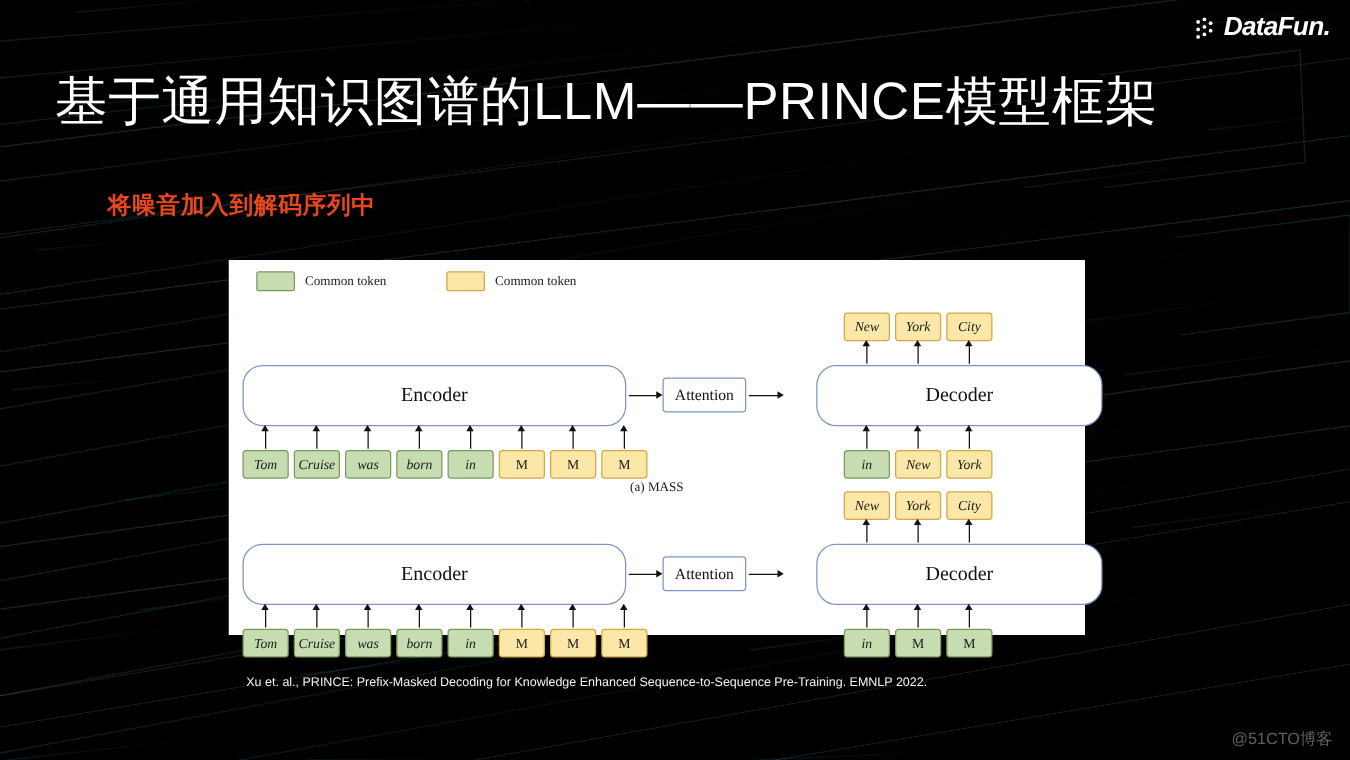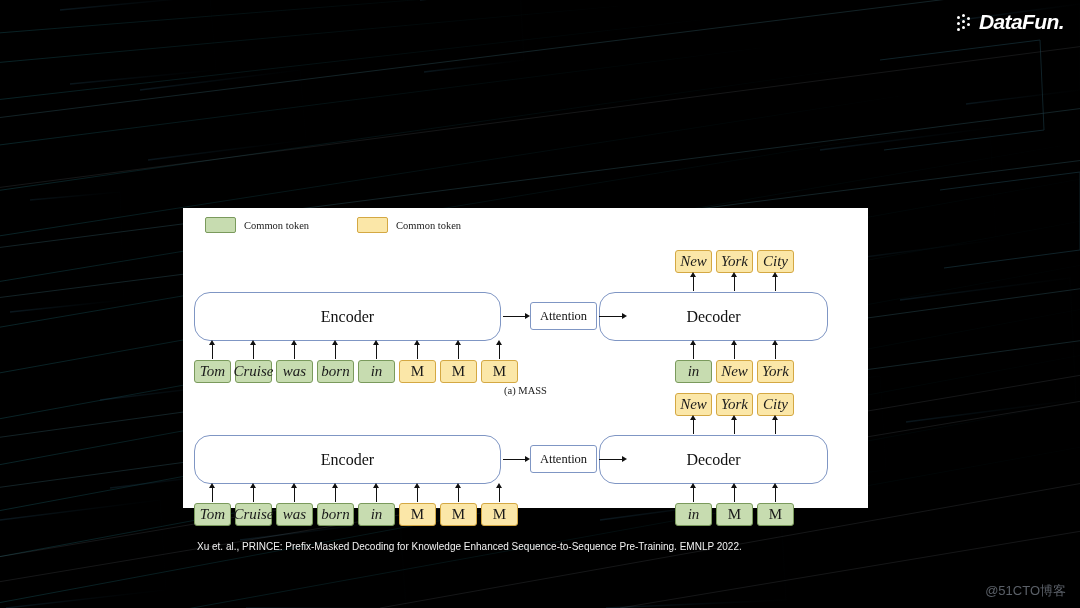--- a/index.html
+++ b/index.html
@@ -125,21 +125,21 @@
     border: 1.3px solid #7f96c4;
     border-radius: 16px;
     display: flex;
     align-items: center;
     justify-content: center;
     font-size: 16px;
     color: #111111;
     font-family: "Liberation Serif", serif;
   }
   .encoder-box { left: 11px; top: 47px; width: 307px; height: 49px; }
-  .decoder-box { left: 416px; top: 47px; width: 229px; height: 49px; }
+  .decoder-box { left: 470px; top: 47px; width: 229px; height: 49px; }
   .attention-box {
     position: absolute;
     left: 347px; top: 57px;
     width: 67px; height: 28px;
     background: #ffffff;
     border: 1.3px solid #7f96c4;
     border-radius: 3px;
     display: flex;
     align-items: center;
     justify-content: center;
@@ -154,21 +154,21 @@
     display: flex;
     gap: 4px;
   }
   .token {
     width: 37px;
     height: 23px;
     border-radius: 3px;
     display: flex;
     align-items: center;
     justify-content: center;
-    font-size: 15px;
+    font-size: 11px;
     font-style: italic;
     color: #1a1a1a;
     font-family: "Liberation Serif", serif;
   }
   .token.green { background: #c7dcb0; border: 1px solid #7a9a5c; text-align: center; }
   .token.yellow { background: #fbe7a8; border: 1px solid #d4a843; }
   .token.mask { font-style: normal; }
 
   .enc-inputs { left: 11px; top: 115px; }
   .dec-inputs { left: 492px; top: 115px; }
@@ -313,20 +313,22 @@
         <i style="left:0px;top:14px"></i>
       <i style="left:5px;top:0px"></i>
         <i style="left:5px;top:6px"></i>
         <i style="left:5px;top:12px"></i>
       <i style="left:10px;top:3px"></i>
         <i style="left:10px;top:9px"></i>
     </span>
     <span id="logo-text">DataFun.</span>
   </div>
 
+  <h1 id="title">基于通用知识图谱的LLM——PRINCE模型框架</h1>
+  <h2 id="subtitle">将噪音加入到解码序列中</h2>
 
   <div id="figure-panel">
 
     <div id="legend">
       <div class="legend-entry">
         <span class="legend-swatch green"></span>
         <span class="legend-label">Common token</span>
       </div>
       <div class="legend-entry">
         <span class="legend-swatch yellow"></span>

